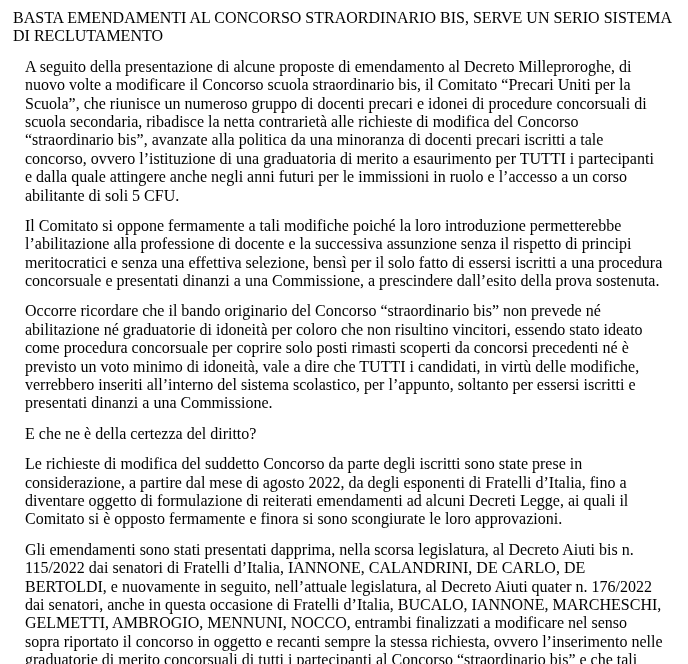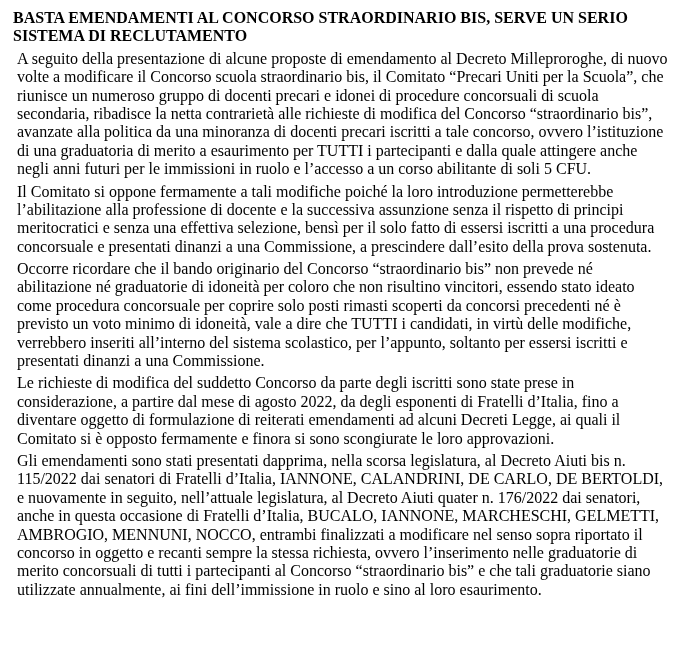--- a/index.html
+++ b/index.html
@@ -15,37 +15,38 @@
       background: #ffffff;
       color: #000000;
       font-family: "Liberation Serif", "DejaVu Serif", serif;
       font-size: 16px;
       line-height: 1.15;
       overflow: hidden;
       text-align: left;
     }
     .doc-title {
       margin: 0 0 3px 0;
-      font-weight: bold;
+      font-weight: normal;
       font-size: 16px;
     }
     .para {
-      margin: 4px;
+      margin: 12px;
     }
   </style>
 </head>
 <body>
 
 <div class="page">
   <p class="doc-title">BASTA EMENDAMENTI AL CONCORSO STRAORDINARIO BIS, SERVE UN SERIO SISTEMA DI RECLUTAMENTO</p>
 
   <p class="para">A seguito della presentazione di alcune proposte di emendamento al Decreto Milleproroghe, di nuovo volte a modificare il Concorso scuola straordinario bis, il Comitato “Precari Uniti per la Scuola”, che riunisce un numeroso gruppo di docenti precari e idonei di procedure concorsuali di scuola secondaria, ribadisce la netta contrarietà alle richieste di modifica del Concorso “straordinario bis”, avanzate alla politica da una minoranza di docenti precari iscritti a tale concorso, ovvero l’istituzione di una graduatoria di merito a esaurimento per TUTTI i partecipanti e dalla quale attingere anche negli anni futuri per le immissioni in ruolo e l’accesso a un corso abilitante di soli 5 CFU.</p>
 
   <p class="para">Il Comitato si oppone fermamente a tali modifiche poiché la loro introduzione permetterebbe l’abilitazione alla professione di docente e la successiva assunzione senza il rispetto di principi meritocratici e senza una effettiva selezione, bensì per il solo fatto di essersi iscritti a una procedura concorsuale e presentati dinanzi a una Commissione, a prescindere dall’esito della prova sostenuta.</p>
 
   <p class="para">Occorre ricordare che il bando originario del Concorso “straordinario bis” non prevede né abilitazione né graduatorie di idoneità per coloro che non risultino vincitori, essendo stato ideato come procedura concorsuale per coprire solo posti rimasti scoperti da concorsi precedenti né è previsto un voto minimo di idoneità, vale a dire che TUTTI i candidati, in virtù delle modifiche, verrebbero inseriti all’interno del sistema scolastico, per l’appunto, soltanto per essersi iscritti e presentati dinanzi a una Commissione.</p>
 
+  <p class="para">E che ne è della certezza del diritto?</p>
 
 
   <p class="para">Le richieste di modifica del suddetto Concorso da parte degli iscritti sono state prese in considerazione, a partire dal mese di agosto 2022, da degli esponenti di Fratelli d’Italia, fino a diventare oggetto di formulazione di reiterati emendamenti ad alcuni Decreti Legge, ai quali il Comitato si è opposto fermamente e finora si sono scongiurate le loro approvazioni.</p>
 
   <p class="para">Gli emendamenti sono stati presentati dapprima, nella scorsa legislatura, al Decreto Aiuti bis n. 115/2022 dai senatori di Fratelli d’Italia, IANNONE, CALANDRINI, DE CARLO, DE BERTOLDI, e nuovamente in seguito, nell’attuale legislatura, al Decreto Aiuti quater n. 176/2022 dai senatori, anche in questa occasione di Fratelli d’Italia, BUCALO, IANNONE, MARCHESCHI, GELMETTI, AMBROGIO, MENNUNI, NOCCO, entrambi finalizzati a modificare nel senso sopra riportato il concorso in oggetto e recanti sempre la stessa richiesta, ovvero l’inserimento nelle graduatorie di merito concorsuali di tutti i partecipanti al Concorso “straordinario bis” e che tali graduatorie siano utilizzate annualmente, ai fini dell’immissione in ruolo e sino al loro esaurimento.</p>
 </div>
 
 </body></html>

